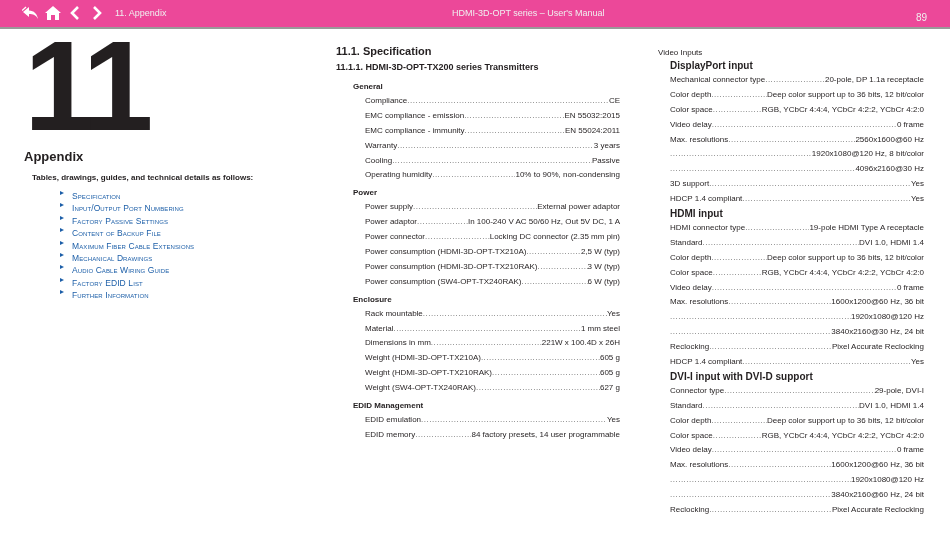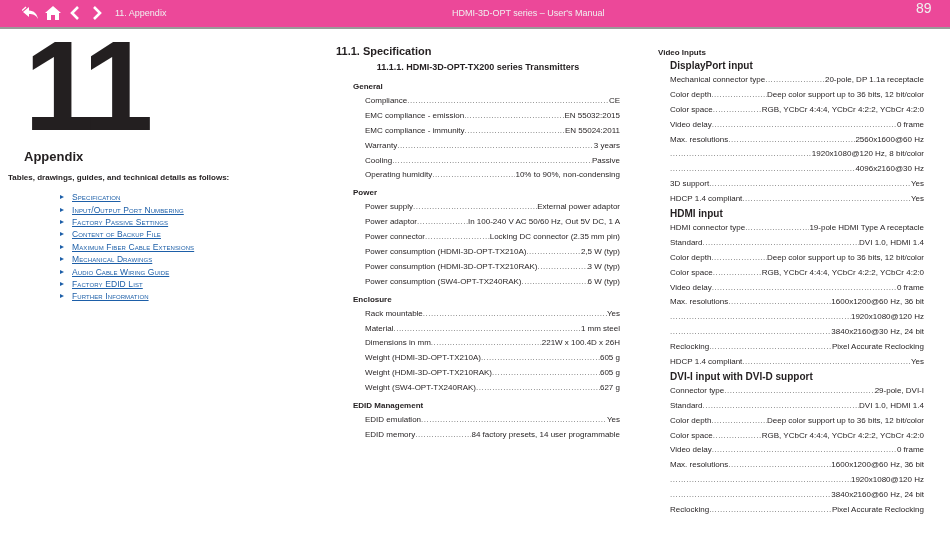--- a/index.html
+++ b/index.html
@@ -6,43 +6,43 @@
   html, body { width: 950px; height: 533px; overflow: hidden; background: #ffffff; }
   body { font-family: "Liberation Sans", sans-serif; color: #231f20; position: relative; }
 
   .topbar { position: absolute; left: 0; top: 0; width: 950px; height: 27px; background: #ec4899; color: #ffffff; }
   .topbar-line { position: absolute; left: 0; top: 27px; width: 950px; height: 2px; background: #9a9a9a; }
   .nav-icons { position: absolute; left: 22px; top: 4px; display: flex; align-items: center; gap: 4px; }
   .nav-icon { width: 18px; height: 18px; display: inline-flex; align-items: center; justify-content: center; cursor: pointer; }
   .nav-icon svg { display: block; }
   .crumb { position: absolute; left: 115px; top: 8px; font-size: 9px; color: #f0f0f0; }
   .doc-title { position: absolute; left: 452px; top: 8px; font-size: 9px; color: #f0f0f0; }
-  .page-num { position: absolute; left: 916px; top: 0; font-size: 14px; color: #f0f0f0; }
+  .page-num { position: absolute; left: 916px; top: 12px; font-size: 10px; color: #f0f0f0; }
 
   .chapter-num { position: absolute; left: 24px; top: 22px; font-size: 128px; font-weight: bold; color: #231f20; letter-spacing: -6px; line-height: 1; }
   .chapter-title { position: absolute; left: 24px; top: 149px; font-size: 13px; font-weight: bold; color: #231f20; }
-  .chapter-intro { position: absolute; left: 8px; top: 173px; font-size: 8px; font-weight: bold; color: #231f20; }
+  .chapter-intro { position: absolute; left: 32px; top: 173px; font-size: 8px; font-weight: bold; color: #231f20; }
   .toc { position: absolute; left: 58px; top: 191px; list-style: none; }
-  .toc li { display: flex; align-items: center; height: 12.4px; font-size: 8px; color: #1d5fa8; font-variant: small-caps; cursor: pointer; text-decoration: underline; }
+  .toc li { display: flex; align-items: flex-start; height: 12.4px; font-size: 8px; color: #1d5fa8; font-variant: small-caps; cursor: pointer; }
   .toc .bullet { width: 0; height: 0; border-left: 4px solid #1d5fa8; border-top: 2.5px solid transparent; border-bottom: 2.5px solid transparent; margin-left: 2px; margin-right: 8px; }
   .toc .label { font-size: 8.5px; letter-spacing: 0.1px; }
 
   .col2 { position: absolute; left: 336px; top: 45px; width: 284px; }
   .h2 { font-size: 11px; font-weight: bold; color: #231f20; height: 17px; }
-  .h3 { font-size: 9px; font-weight: bold; color: #231f20; margin-bottom: 8px; text-align: center; }
+  .h3 { font-size: 9px; font-weight: bold; color: #231f20; margin-bottom: 8px; }
   .group-title { font-size: 8px; font-weight: bold; margin-left: 17px; height: 14px; line-height: 14px; }
   .spec-row { display: flex; align-items: baseline; height: 14.9px; line-height: 14.9px; font-size: 8px; color: #231f20; margin-left: 29px; }
   .spec-row .k { white-space: nowrap; }
   .spec-row .dots { flex: 1; overflow: hidden; white-space: nowrap; color: #555; letter-spacing: 0.5px; }
   .spec-row .dots::before { content: "................................................................................................................................................................................................................"; }
   .spec-row .v { white-space: nowrap; text-align: left; }
   .gap { height: 3px; }
 
   .col3 { position: absolute; left: 658px; top: 46px; width: 266px; }
-  .col3 .vh { font-size: 8px; font-weight: bold; height: 13px; line-height: 13px; }
+  .col3 .vh { font-size: 8px; font-weight: normal; height: 13px; line-height: 13px; }
   .col3 .sub { font-size: 10px; font-weight: bold; height: 14px; line-height: 14px; margin-left: 12px; }
   .col3 .spec-row { margin-left: 12px; }
 </style>
 </head>
 <body>
 
 <div class="topbar">
   <div class="nav-icons">
     <span class="nav-icon">
       <svg width="18" height="16" viewBox="0 0 18 16">

